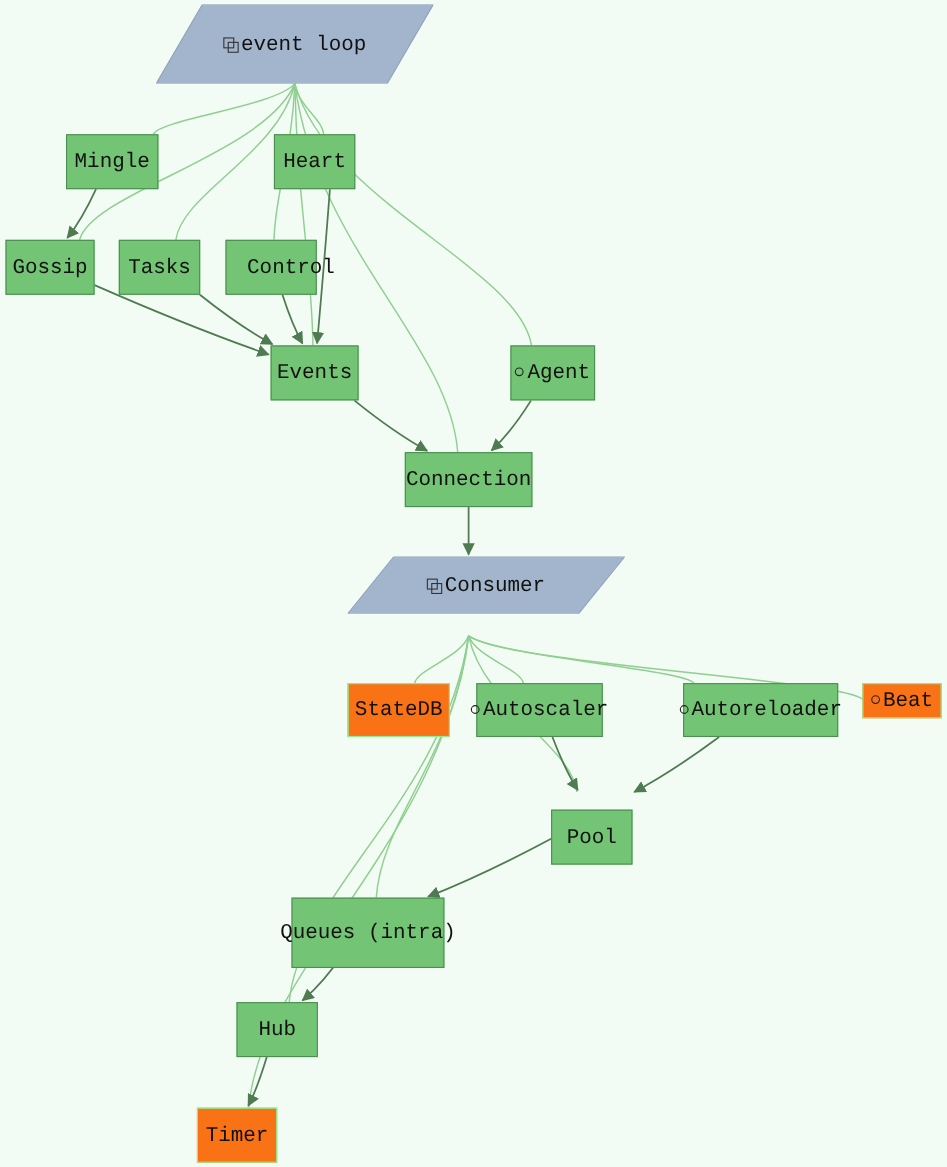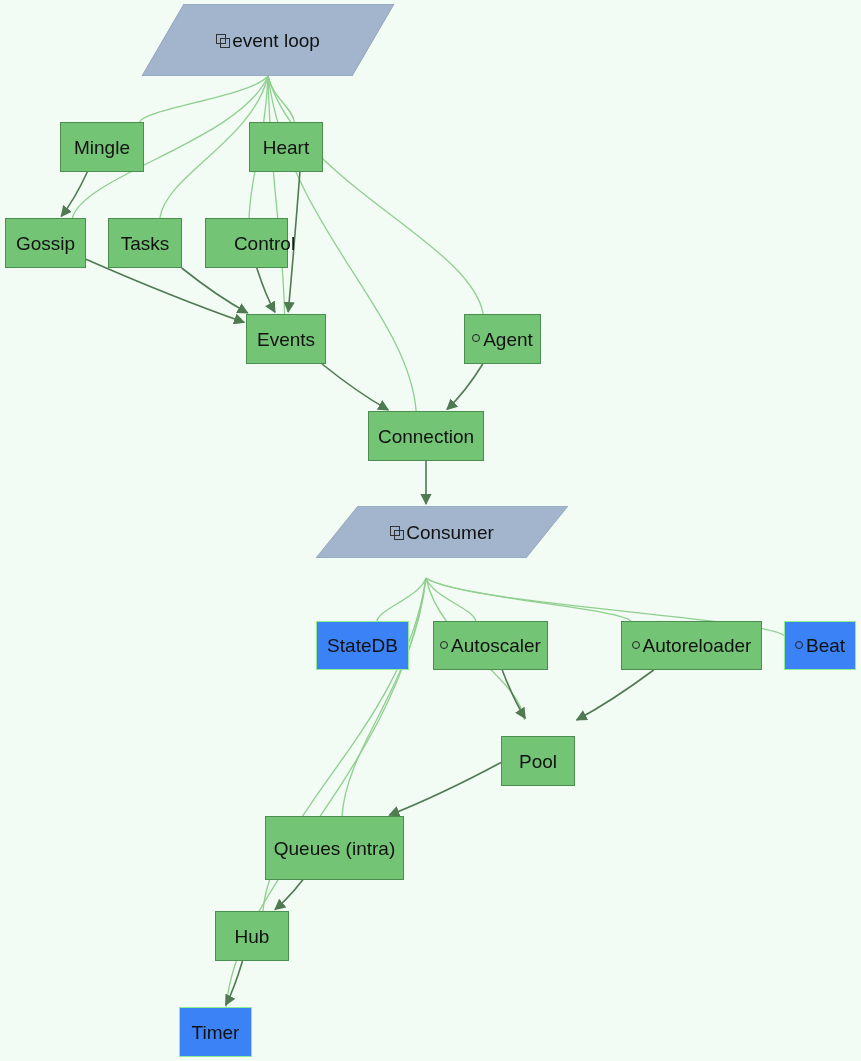--- a/index.html
+++ b/index.html
@@ -5,21 +5,21 @@
   html, body {
     margin: 0;
     padding: 0;
     background: #ffffff;
   }
   #canvas {
     position: relative;
     width: 861px;
     height: 1061px;
     background: #f2fbf4;
-    font-family: Liberation Sans, sans-serif;
+    font-family: Liberation Mono, monospace;
     overflow: hidden;
   }
   #edge-layer {
     position: absolute;
     left: 0;
     top: 0;
     width: 861px;
     height: 1061px;
     pointer-events: none;
   }
@@ -32,21 +32,21 @@
     color: #111111;
     font-size: 19px;
     line-height: 1;
     white-space: nowrap;
   }
   .node.rect-dark {
     background: #74c476;
     border: 1px solid #4a8f4f;
   }
   .node.rect-light {
-    background: #3b82f6;
+    background: #f97316;
     border: 1px solid #90ee90;
   }
   .node.para {
     background: transparent;
     border: none;
   }
   .para .para-shape {
     position: absolute;
     left: 0;
     top: 0;
@@ -204,21 +204,21 @@
           <span class="glyph-dot"></span>
           <span>Autoscaler</span>
         </span>
       </div>
       <div class="node rect-dark" style="left: 621px; top: 621px; width: 141px; height: 49px;">
         <span class="node-label">
           <span class="glyph-dot"></span>
           <span>Autoreloader</span>
         </span>
       </div>
-      <div class="node rect-light" style="left: 784px; top: 621px; width: 72px; height: 49px;">
+      <div class="node rect-light" style="left: 784px; top: 621px; width: 72px; height: 32px;">
         <span class="node-label">
           <span class="glyph-dot"></span>
           <span>Beat</span>
         </span>
       </div>
       <div class="node rect-dark" style="left: 501px; top: 736px; width: 74px; height: 50px;">
         <span class="node-label">
           <span>Pool</span>
         </span>
       </div>

